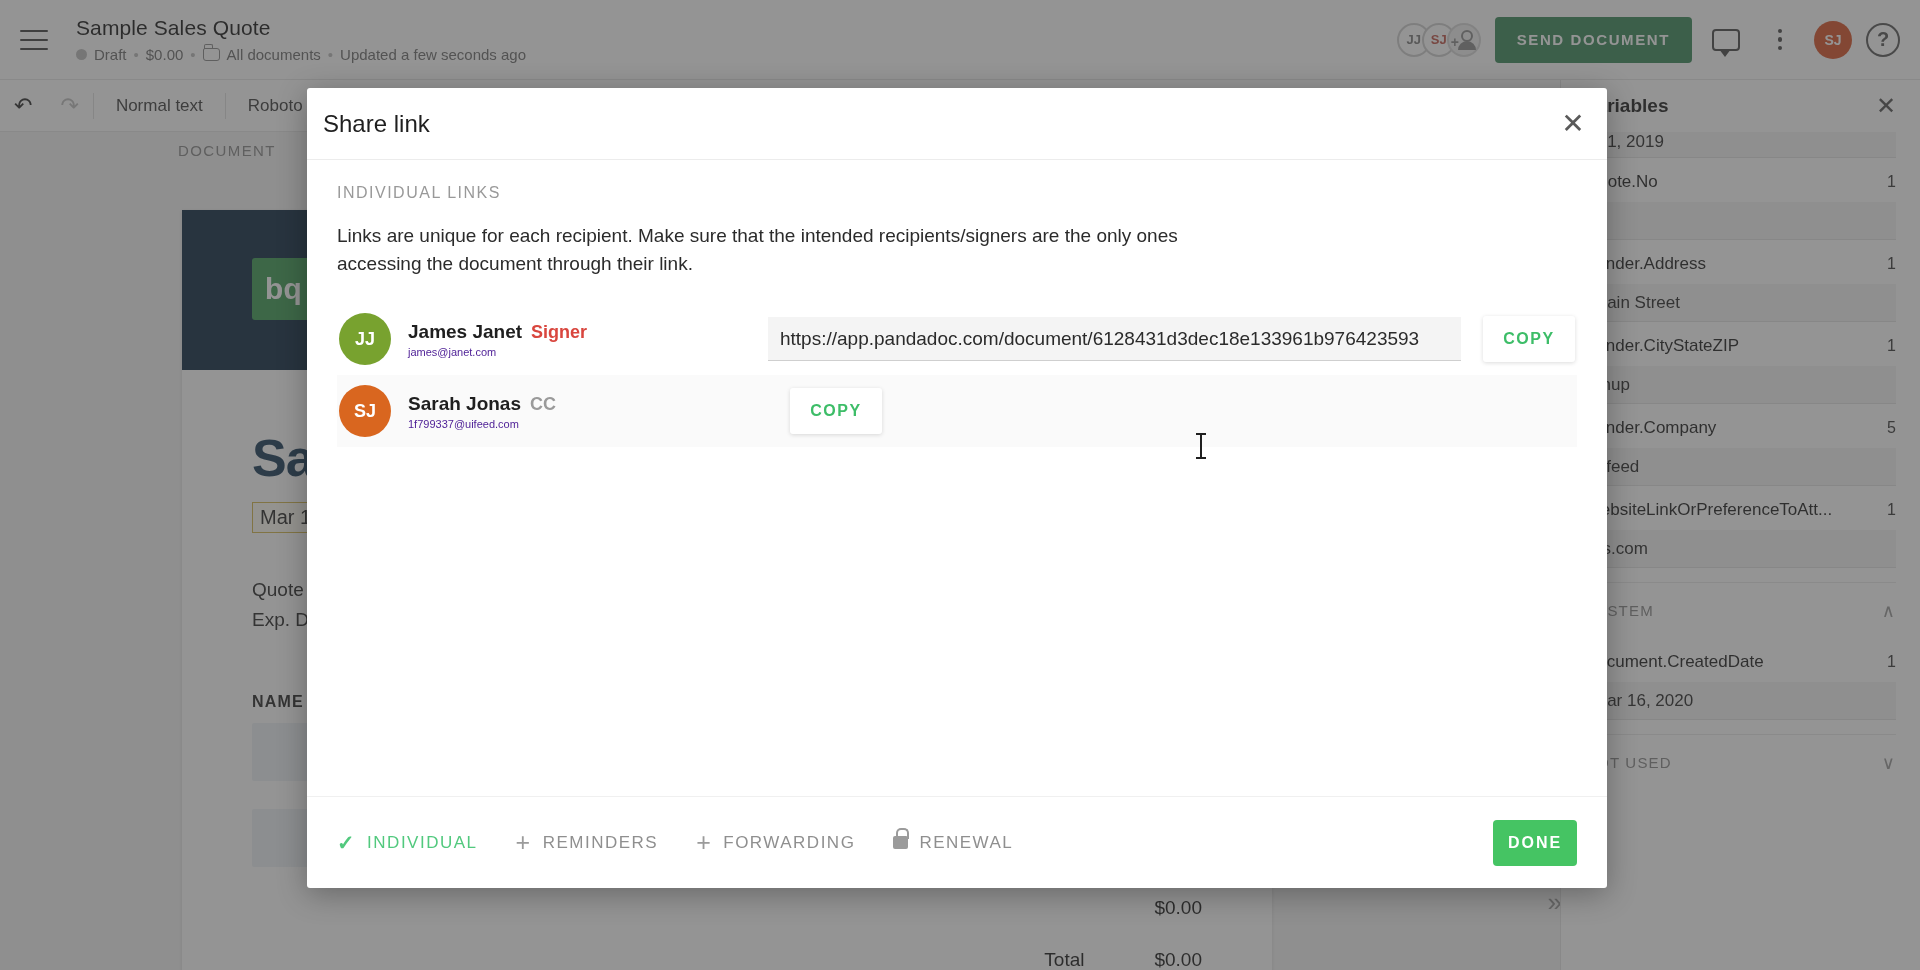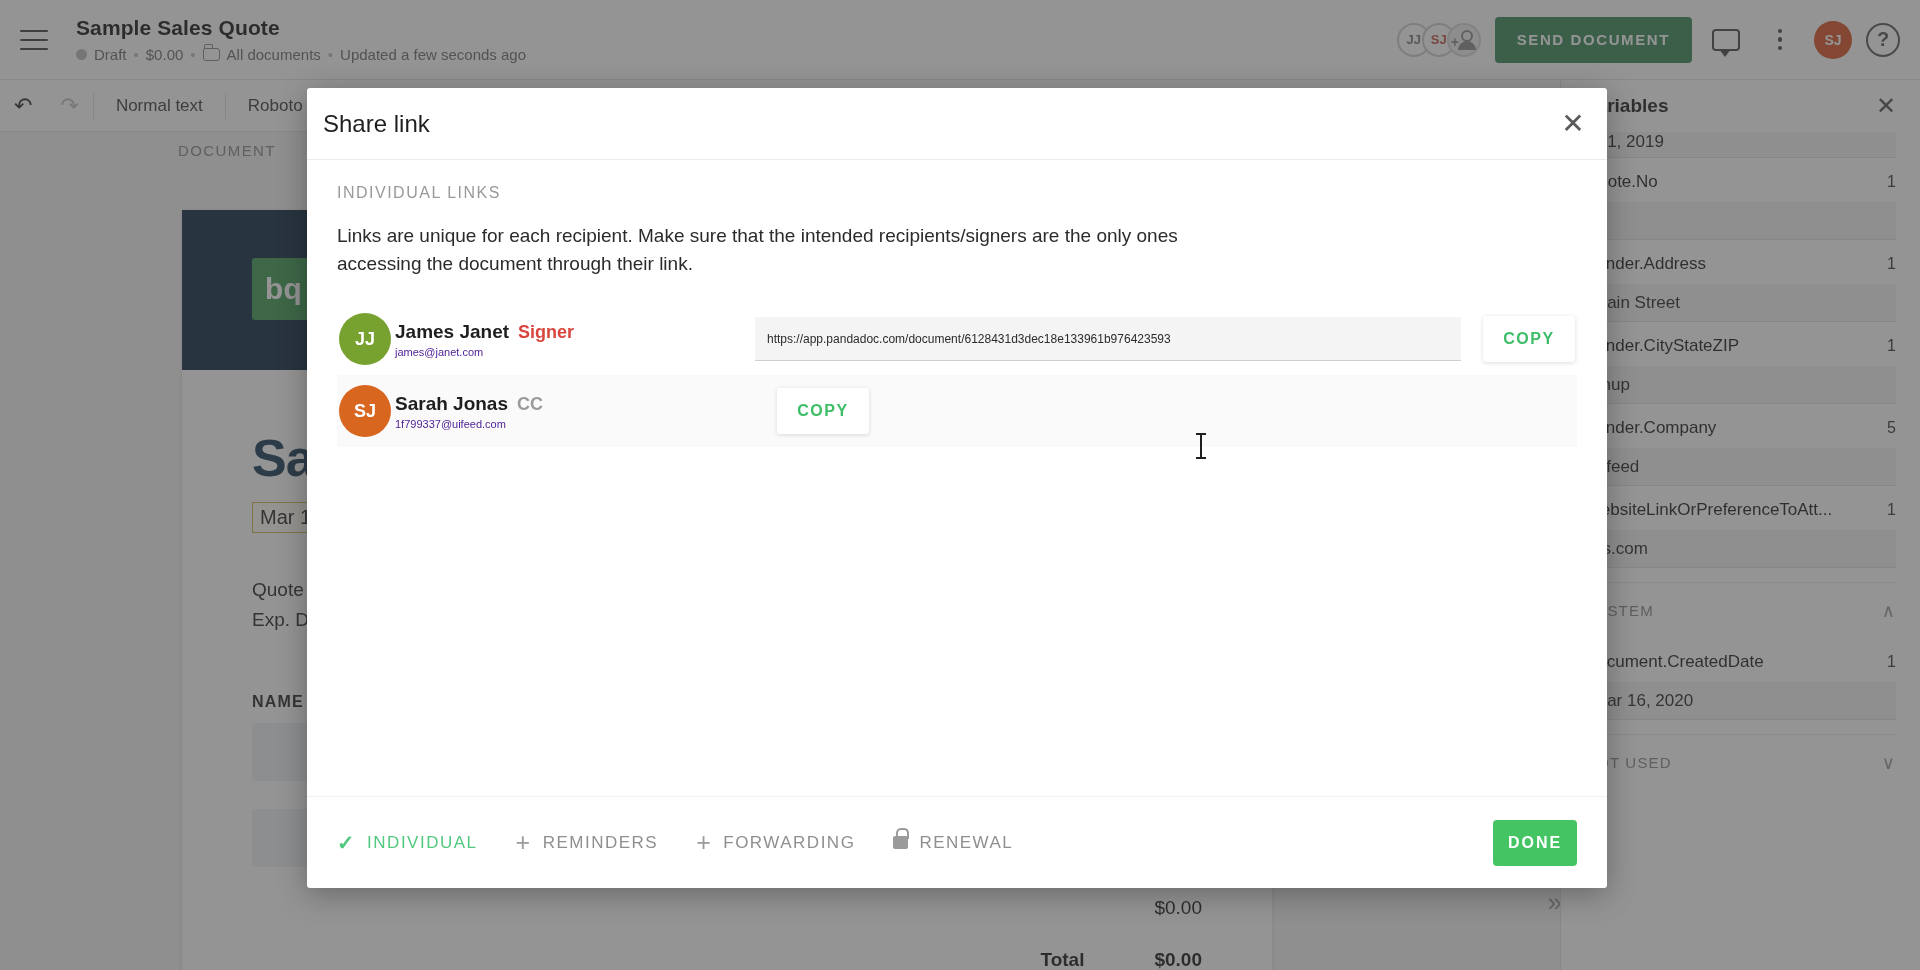--- a/index.html
+++ b/index.html
@@ -17,21 +17,21 @@
   .topbar {
     position: absolute; top: 0; left: 0; right: 0; height: 80px;
     background: #ffffff; display: flex; align-items: center;
     border-bottom: 1px solid #e6e6e6;
   }
   .hamburger { width: 28px; height: 20px; margin-left: 20px; margin-right: 28px;
                display: flex; flex-direction: column; justify-content: space-between; }
   .hamburger i { display: block; height: 2px; background: #444; border-radius: 1px; }
 
   .doc-title-wrap { display: flex; flex-direction: column; justify-content: center; }
-  .doc-title { font-size: 21px; font-weight: bold; color: #1a1a1a; letter-spacing: .1px; }
+  .doc-title { font-size: 21px; font-weight: normal; color: #1a1a1a; letter-spacing: .1px; }
   .doc-meta { font-size: 15px; color: #6f6f6f; margin-top: 6px; display: flex; align-items: center; gap: 7px; }
   .dot-badge { width: 11px; height: 11px; border-radius: 50%; background: #bdbdbd; display: inline-block; }
   .sep { color: #bdbdbd; }
   .folder-ic { width: 17px; height: 13px; border: 1.6px solid #8a8a8a; border-radius: 2px 3px 3px 3px;
                position: relative; display: inline-block; }
   .folder-ic:before { content:""; position:absolute; top:-5px; left:0px; width:7px; height:4px;
                       border:1.6px solid #8a8a8a; border-bottom:none; border-radius:2px 2px 0 0; }
 
   .topbar-right { margin-left: auto; display: flex; align-items: center; gap: 14px; padding-right: 20px; }
   .avatar-stack { display: flex; align-items: center; }
@@ -90,21 +90,21 @@
   .page-body { padding: 58px 70px 0 70px; }
   .page-h1 { font-size: 52px; font-weight: bold; color: #1c3d5a; letter-spacing: -1px; }
   .date-chip { display:inline-block; margin-top:14px; font-size:20px; color:#2b2b2b; padding:3px 7px; border:1px solid #d6b94e; background:#fffdf3; }
   .page-line { font-size: 19px; color:#2b2b2b; margin-top: 8px; }
   .page-line.first { margin-top: 46px; }
   .tbl-head { margin-top: 62px; font-size: 16px; font-weight: bold; letter-spacing: 1.2px; color:#2b2b2b; display:flex; }
   .tbl-head span { width: 34%; }
   .tbl-row { height: 58px; background: #eef1f5; margin-top: 12px; border-radius: 2px; }
   .tbl-row.b { background: #eef1f5; margin-top: 28px; }
   .totals { margin-top: 30px; display:flex; justify-content:flex-end; gap: 70px; font-size: 19px; color:#1a1a1a; }
-  .totals b { font-weight: bold; }
+  .totals b { font-weight: normal; }
 
   
   .collapse-col { position: absolute; right: 358px; bottom: 52px; font-size: 26px; color: #9a9a9a; cursor: pointer; }
 
   
   .varpanel {
     position: absolute; top: 80px; right: 0; width: 360px; bottom: 0;
     background: #fff; border-left: 1px solid #e4e4e4; padding: 0 24px;
     overflow: hidden;
   }
@@ -139,29 +139,29 @@
              width: 36px; height: 36px; display:flex; align-items:center; justify-content:center; }
   .modal-body { flex: 1; padding: 24px 30px 0 30px; overflow: hidden; }
   .section-label { font-size: 16px; letter-spacing: 1.5px; color: #999; margin-bottom: 20px; }
   .desc { font-size: 19px; line-height: 1.45; color: #2b2b2b; max-width: 925px; }
 
   .rec-list { margin-top: 26px; }
   .rec-row { display: flex; align-items: center; height: 72px; padding: 0 2px; }
   .rec-row.alt { background: #fafafa; }
   .rec-av { width: 52px; height: 52px; border-radius: 50%; color: #fff; font-size: 18px; font-weight: bold;
             display: flex; align-items: center; justify-content: center; flex: none; }
-  .rec-info { margin-left: 4px; width: 360px; }
+  .rec-info { margin-left: 17px; width: 360px; }
   .rec-name-line { font-size: 19px; color: #1f1f1f; font-weight: bold; display: flex; align-items: baseline; gap: 9px; }
   .rec-role { font-size: 18px; font-weight: bold; }
   .rec-role.signer { color: #d9463e; }
   .rec-role.cc { color: #9a9a9a; }
   .rec-email { font-size: 11px; color: #4c1d95; margin-top: 3px; }
   .link-input {
     flex: 1; height: 44px; background: #f4f4f4; border: none; border-bottom: 1px solid #cfcfcf;
-    font-size: 12px; color: #2b2b2b; padding: 0 12px; font-family: "Liberation Sans", sans-serif;
+    font-size: 19px; color: #2b2b2b; padding: 0 12px; font-family: "Liberation Sans", sans-serif;
     min-width: 0; text-overflow: clip; white-space: nowrap; overflow: hidden;
   }
   .rec-row.alt .link-input { background: #fafafa; }
   .copy-btn {
     margin-left: 22px; width: 92px; height: 46px; background: #fff; border: none; border-radius: 3px;
     box-shadow: 0 1px 4px rgba(0,0,0,.14); color: #3dbd68; font-size: 16px; font-weight: bold;
     letter-spacing: 1.6px; cursor: pointer; font-family: "Liberation Sans", sans-serif; flex: none;
   }
 
   .modal-foot { height: 92px; display: flex; align-items: center; padding: 0 30px;

